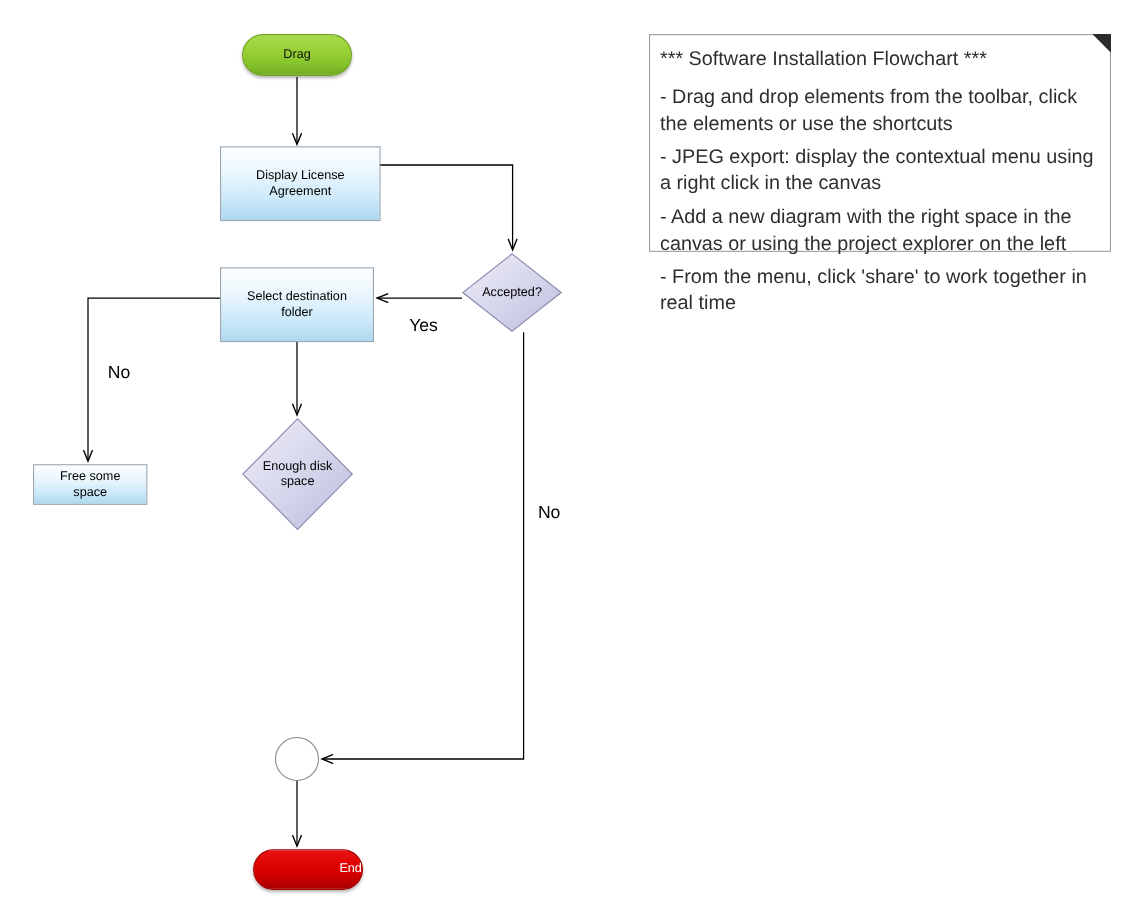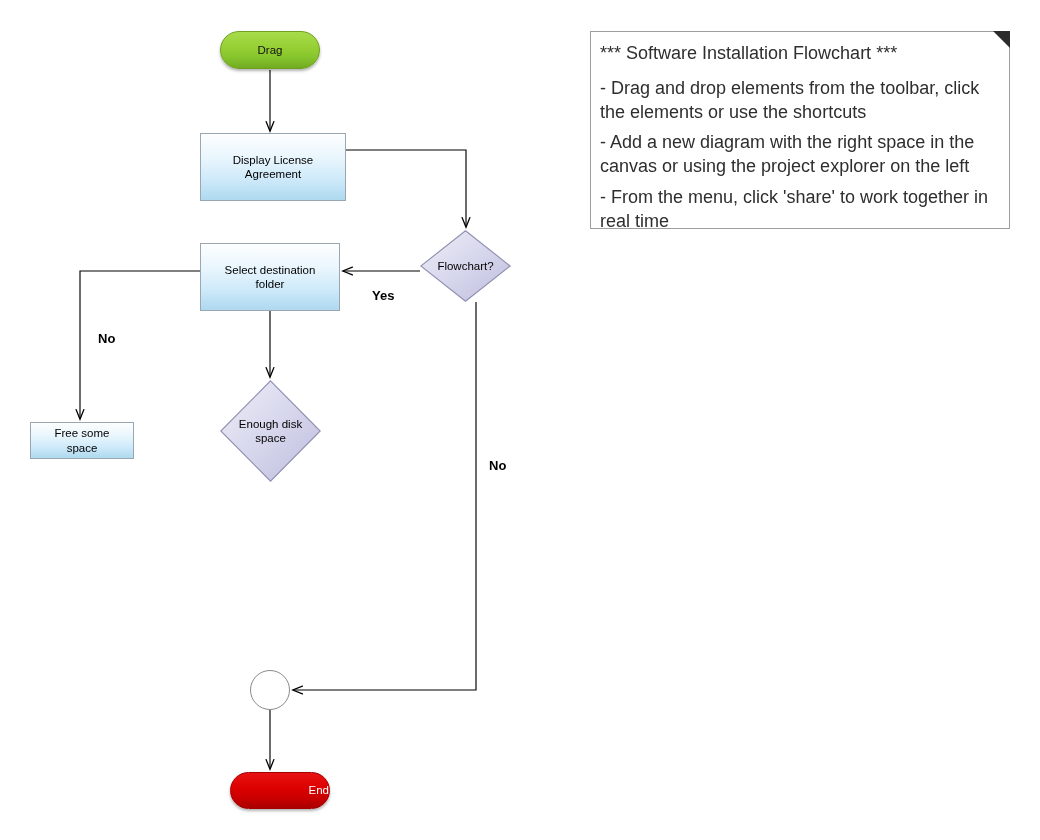--- a/index.html
+++ b/index.html
@@ -94,24 +94,23 @@
     width: 40px; height: 40px;
     border-radius: 50%;
     border: 1px solid #8a8a8a;
     background: #ffffff;
     box-sizing: border-box;
   }
 
   
   .edge-label {
     position: absolute;
-    font-size: 13px;
+    font-size: 16px;
     color: #000000;
     white-space: nowrap;
-    font-weight: bold;
   }
   .lbl-yes { left: 372px; top: 288px; }
   .lbl-no-left { left: 98px; top: 331px; }
   .lbl-no-right { left: 489px; top: 458px; }
 
   
   .note {
     position: absolute;
     left: 590px; top: 31px;
     width: 420px; height: 198px;
@@ -184,21 +183,21 @@
     <svg class="dshape" viewBox="0 0 91 72" preserveAspectRatio="none">
       <defs>
         <linearGradient id="diaGrad1" x1="0" y1="0" x2="1" y2="1">
           <stop offset="0%" stop-color="#eeeef8"></stop>
           <stop offset="45%" stop-color="#d9d9ee"></stop>
           <stop offset="100%" stop-color="#bdbddd"></stop>
         </linearGradient>
       </defs>
       <polygon points="45.5,0.8 90.2,36 45.5,71.2 0.8,36" fill="url(#diaGrad1)" stroke="#8e8eb0" stroke-width="1.1"></polygon>
     </svg>
-    <span class="dlabel">Flowchart?</span>
+    <span class="dlabel">Accepted?</span>
   </div>
 
   <div class="node box box-select">
     <span class="nlabel">Select destination<br>folder</span>
   </div>
 
   <div class="node diamond dia-disk">
     <svg class="dshape" viewBox="0 0 101 102" preserveAspectRatio="none">
       <defs>
         <linearGradient id="diaGrad2" x1="0" y1="0" x2="1" y2="1">
@@ -223,17 +222,18 @@
   </div>
 
   <div class="edge-label lbl-yes">Yes</div>
   <div class="edge-label lbl-no-left">No</div>
   <div class="edge-label lbl-no-right">No</div>
 
   <div class="note">
     <div class="fold"></div>
     <p class="note-title">*** Software Installation Flowchart ***</p>
     <p>- Drag and drop elements from the toolbar, click the elements or use the shortcuts</p>
+    <p>- JPEG export: display the contextual menu using a right click in the canvas</p>
     <p>- Add a new diagram with the right space in the canvas or using the project explorer on the left</p>
     <p>- From the menu, click 'share' to work together in real time</p>
   </div>
 
 </div>
 
 </body></html>

